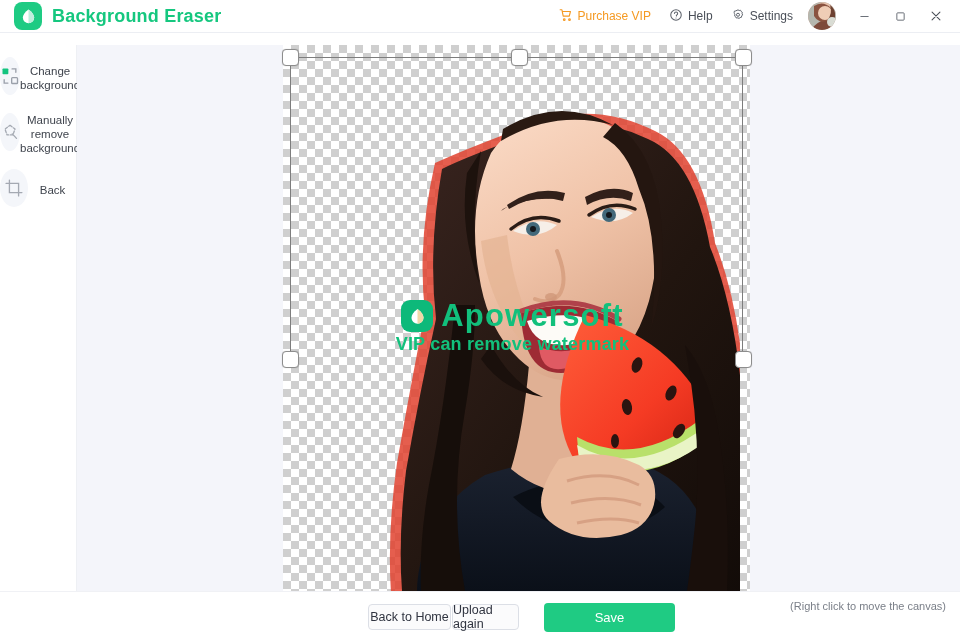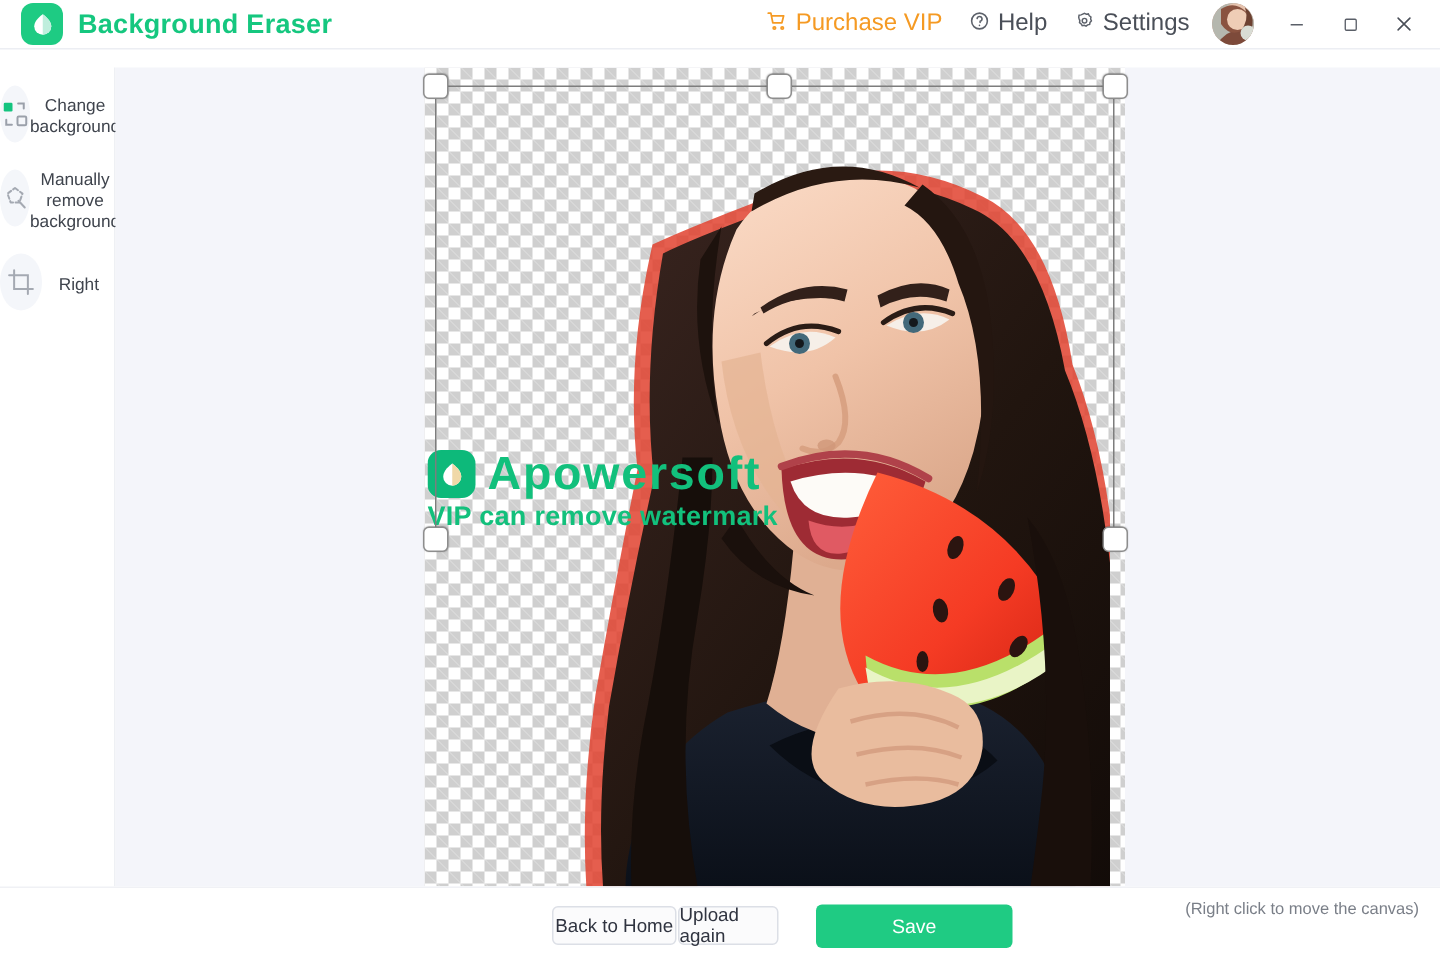--- a/index.html
+++ b/index.html
@@ -23,21 +23,21 @@
     flex:none;
   }
   .app-title {
     margin-left: 10px; font-size: 18px; font-weight: bold;
     color:#15c77f; letter-spacing: .2px;
   }
   .hdr-right {
     margin-left:auto; display:flex; align-items:center; height:45px;
   }
   .hdr-item {
-    display:flex; align-items:center; gap:5px; font-size:16px;
+    display:flex; align-items:center; gap:5px; font-size:12px;
     color:#4a4f58; padding: 0 9px; cursor:pointer; white-space:nowrap;
   }
   .hdr-item.vip { color:#f59a23; }
   .avatar {
     width: 28px; height: 28px; border-radius:50%; margin: 0 10px 0 6px;
     overflow:hidden; flex:none; position:relative;
     background:#c9a79a;
   }
   .win-btns { display:flex; align-items:center; margin-right: 6px; }
   .win-btn {
@@ -96,21 +96,21 @@
   
   #photo {
     position:absolute; left:285px; top:45px; width:455px; height:546px;
     overflow:hidden;
   }
   .pl { position:absolute; }
 
   
   #watermark {
     position:absolute; left:0; top:255px; width:455px;
-    display:flex; flex-direction:column; align-items:flex-start;
+    display:flex; flex-direction:column; align-items:center;
     pointer-events:none;
   }
   .wm-row { display:flex; align-items:center; gap:8px; }
   .wm-logo {
     width:32px; height:32px; border-radius:9px; background:#0db97a;
     display:flex; align-items:center; justify-content:center; flex:none;
   }
   .wm-brand {
     font-size:31px; font-weight:bold; color:#12c07c; letter-spacing:1.2px;
     line-height:32px;
@@ -263,21 +263,21 @@
       <div class="tool-lbl">Manually remove background</div>
     </div>
 
     <div class="tool">
       <div class="tool-ico">
         <svg width="20" height="20" viewBox="0 0 24 24" fill="none" stroke="#a4a9b2" stroke-width="1.6" stroke-linecap="round">
           <path d="M6.5 2.5v15h15"></path>
             <path d="M2.5 6.5h15v15"></path>
         </svg>
       </div>
-      <div class="tool-lbl">Right</div>
+      <div class="tool-lbl">Back</div>
     </div>
   </div>
 
   <div id="canvas-area">
     <div id="artboard"></div>
   </div>
 
   <div id="photo">
     <svg width="455" height="546" viewBox="0 0 455 546">
       <defs>

